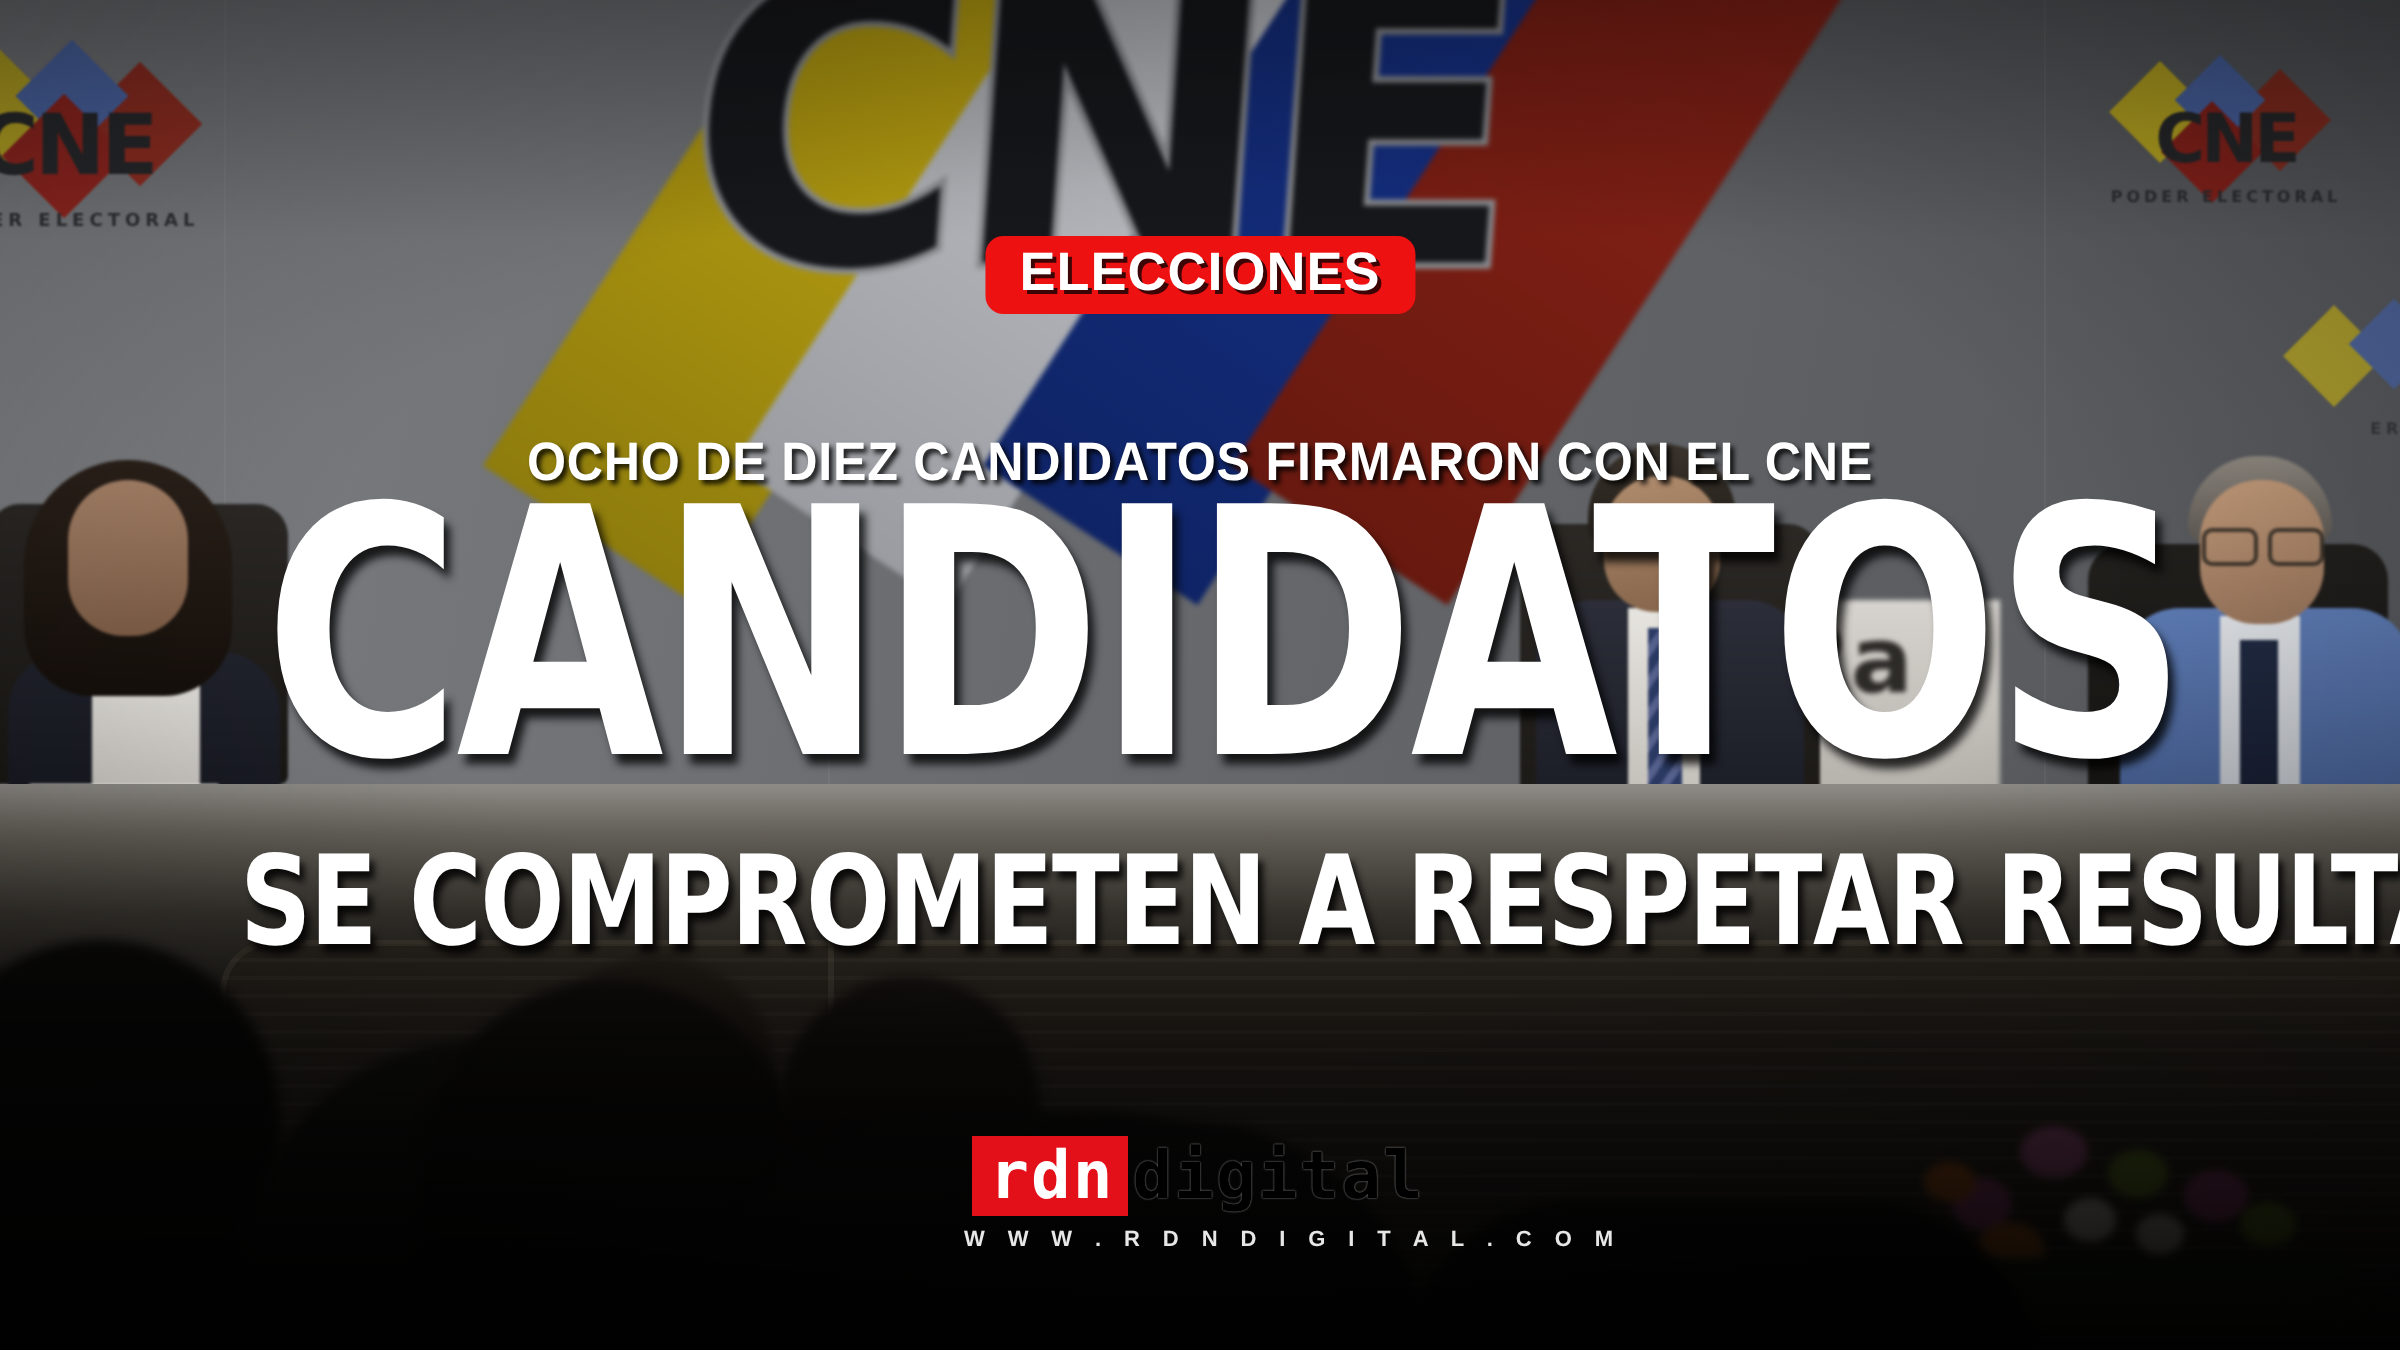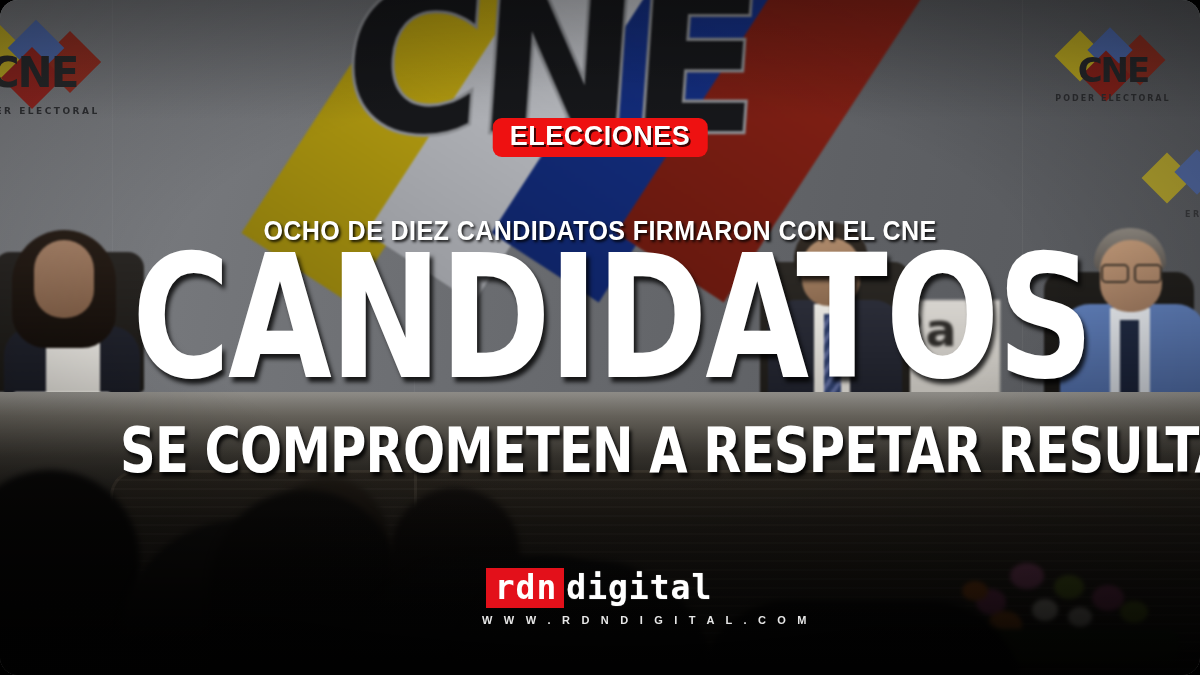--- a/index.html
+++ b/index.html
@@ -9,21 +9,20 @@
   }
   body {
     font-family: "Liberation Sans", sans-serif;
   }
   #stage {
     position: relative;
     width: 1200px;
     height: 675px;
     overflow: hidden;
     background: #6d6f72;
-    border-radius: 18px;
   }
 
   
   .photo {
     position: absolute;
     inset: 0;
     overflow: hidden;
   }
   
   .wall {
@@ -394,21 +393,21 @@
     background: #e3101a;
     color: #ffffff;
     font-family: "DejaVu Sans Mono", monospace;
     font-weight: 700;
     font-size: 33px;
     line-height: 40px;
     padding: 0 7px 0 9px;
     letter-spacing: 1px;
   }
   .brand-digital {
-    color: #ffffff;
+    color: #000000;
     font-family: "DejaVu Sans Mono", monospace;
     font-weight: 700;
     font-size: 33px;
     line-height: 40px;
     letter-spacing: 1px;
     padding: 0 2px;
     text-shadow: 0 0 1px rgba(255,255,255,.6);
   }
   .brand-url {
     margin-top: 6px;

